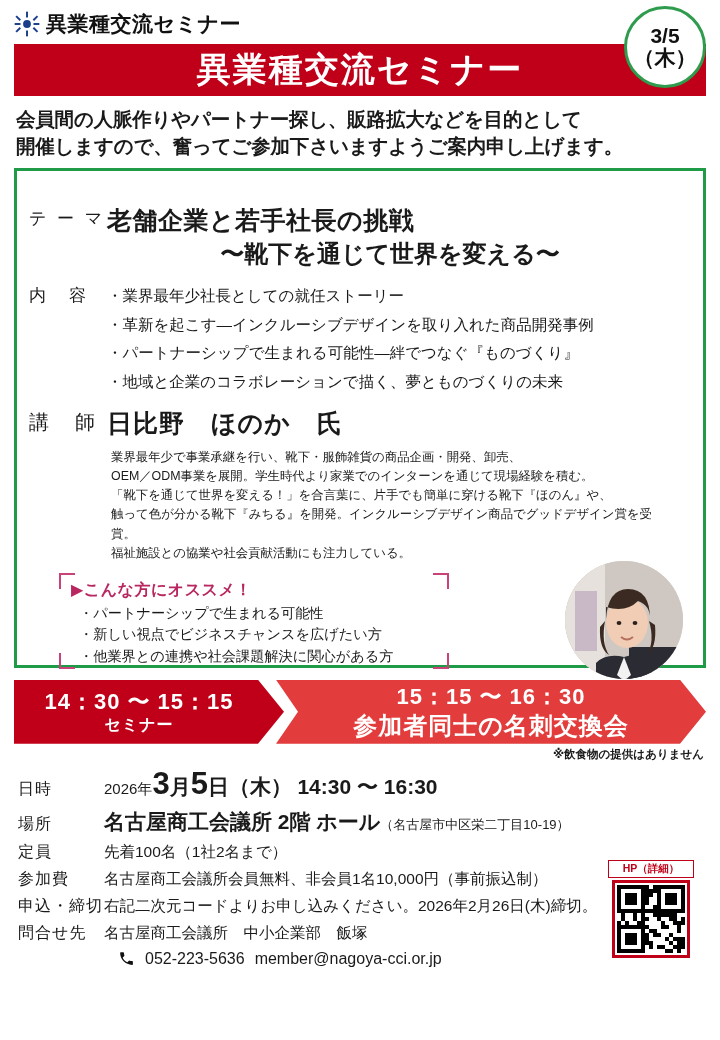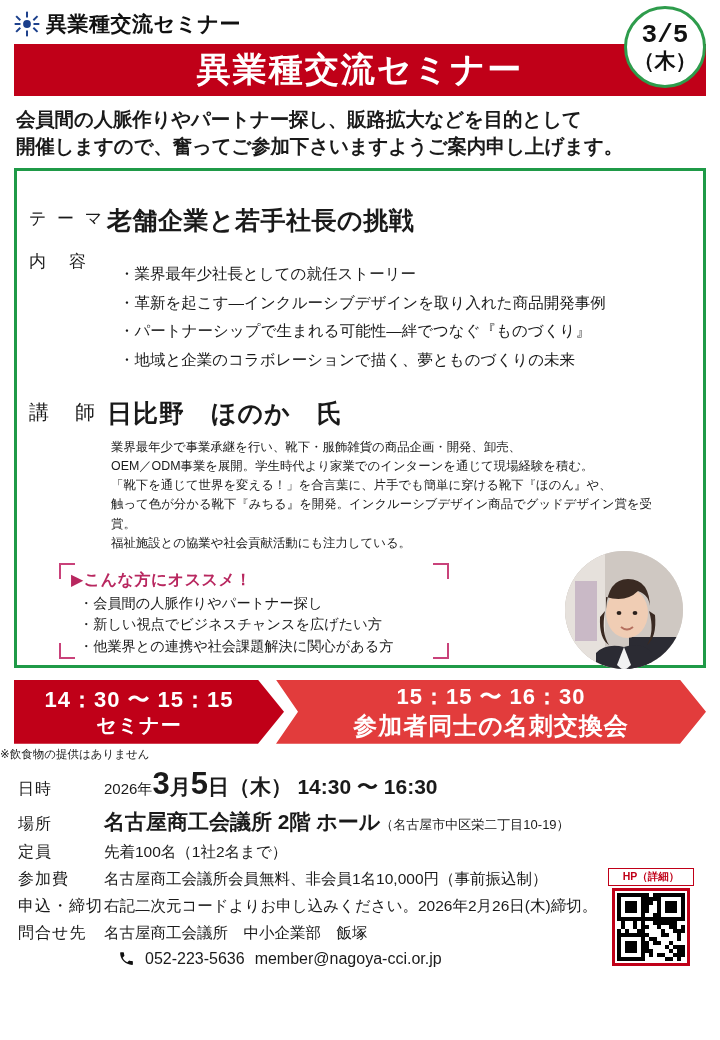--- a/index.html
+++ b/index.html
@@ -37,21 +37,21 @@
     height: 82px;
     border-radius: 50%;
     border: 3px solid #2e9c4c;
     background: #fff;
     display: flex;
     flex-direction: column;
     align-items: center;
     justify-content: center;
     line-height: 1.05;
   }
-  .date-badge .d1 { font-size: 26px; font-weight: bold; color: #111; font-family: Liberation Mono, monospace; }
+  .date-badge .d1 { font-size: 21px; font-weight: bold; color: #111; }
   .date-badge .d2 { font-size: 21px; font-weight: bold; color: #111; }
 
   .title-bar {
     margin: 4px 14px 0 14px;
     background: #c00018;
     height: 52px;
     display: flex;
     align-items: center;
     justify-content: center;
   }
@@ -97,21 +97,21 @@
   }
   .theme-sub {
     font-size: 24px;
     font-weight: bold;
     text-align: center;
     padding-right: 18px;
     margin-top: 2px;
   }
 
   .contents { margin-top: 12px; }
-  .contents ul { margin: 12px; padding: 0; list-style: none; }
+  .contents ul { margin: 0; padding: 0; list-style: none; }
   .contents li {
     font-size: 15.5px;
     line-height: 1.85;
     letter-spacing: 0px;
   }
 
   .speaker-row { margin-top: 10px; }
   .speaker-name {
     font-size: 25px;
     font-weight: bold;
@@ -201,27 +201,28 @@
   }
   .seg2 {
     flex: 1;
     background: #e23c3c;
     margin-left: -8px;
     clip-path: polygon(0 0, calc(100% - 26px) 0, 100% 50%, calc(100% - 26px) 100%, 0 100%, 22px 50%);
     padding-left: 14px;
     padding-right: 14px;
   }
   .seg .t-time { font-size: 22px; font-weight: bold; letter-spacing: 1px; }
-  .seg .t-name { font-size: 20px; font-weight: bold; letter-spacing: 1px; margin-top: 2px; }
+  .seg .t-name { font-size: 16px; font-weight: bold; letter-spacing: 1px; margin-top: 2px; }
   .seg2 .t-name { font-size: 24px; }
 
   .note-right {
-    text-align: left;
+    text-align: right;
     font-size: 11.5px;
     margin: 3px 16px 0 0;
+    font-weight: bold;
   }
 
   
   .info {
     margin: 4px 14px 0 18px;
     position: relative;
   }
   .info-row {
     display: flex;
     align-items: baseline;
@@ -250,21 +251,21 @@
     margin-left: 100px;
     margin-top: 4px;
     font-size: 16px;
   }
   .phone-ico { width: 17px; height: 17px; }
 
   
   .qr-wrap {
     position: absolute;
     right: 12px;
-    bottom: 2px;
+    bottom: 10px;
     width: 86px;
     text-align: center;
   }
   .qr-label {
     border: 1px solid #c00018;
     color: #c00018;
     font-size: 10.5px;
     font-weight: bold;
     padding: 1px 0;
   }
@@ -321,20 +322,21 @@
   <div>会員間の人脈作りやパートナー探し、販路拡大などを目的として</div>
   <div>開催しますので、奮ってご参加下さいますようご案内申し上げます。</div>
 </div>
 
 <div class="green-box">
 
   <div class="row">
     <div class="label">テ ー マ</div>
     <div style="flex:1">
       <div class="theme-main">老舗企業と若手社長の挑戦</div>
+      <div class="theme-sub">〜靴下を通じて世界を変える〜</div>
     </div>
   </div>
 
   <div class="row contents">
     <div class="label">内　容</div>
     <ul style="flex:1">
       <li>・業界最年少社長としての就任ストーリー</li>
       <li>・革新を起こす—インクルーシブデザインを取り入れた商品開発事例</li>
       <li>・パートナーシップで生まれる可能性—絆でつなぐ『ものづくり』</li>
       <li>・地域と企業のコラボレーションで描く、夢とものづくりの未来</li>
@@ -356,21 +358,21 @@
   </div>
 
   <div class="rec-wrap">
     <div class="rec-box">
       <span class="corner c-tl"></span>
       <span class="corner c-tr"></span>
       <span class="corner c-bl"></span>
       <span class="corner c-br"></span>
       <div class="rec-title">▶こんな方にオススメ！</div>
       <ul>
-        <li>・会員間の人脈作りやパートナー探し</li>
+        <li>・パートナーシップで生まれる可能性</li>
         <li>・新しい視点でビジネスチャンスを広げたい方</li>
         <li>・他業界との連携や社会課題解決に関心がある方</li>
       </ul>
     </div>
 
     <div class="portrait">
       <svg viewBox="0 0 118 118" width="118" height="118" aria-hidden="true">
         <rect x="0" y="0" width="118" height="118" fill="#cfc8c2"></rect>
         <rect x="0" y="0" width="40" height="118" fill="#e6e1dc"></rect>
         <rect x="10" y="30" width="22" height="60" fill="#c9b9c6"></rect>

